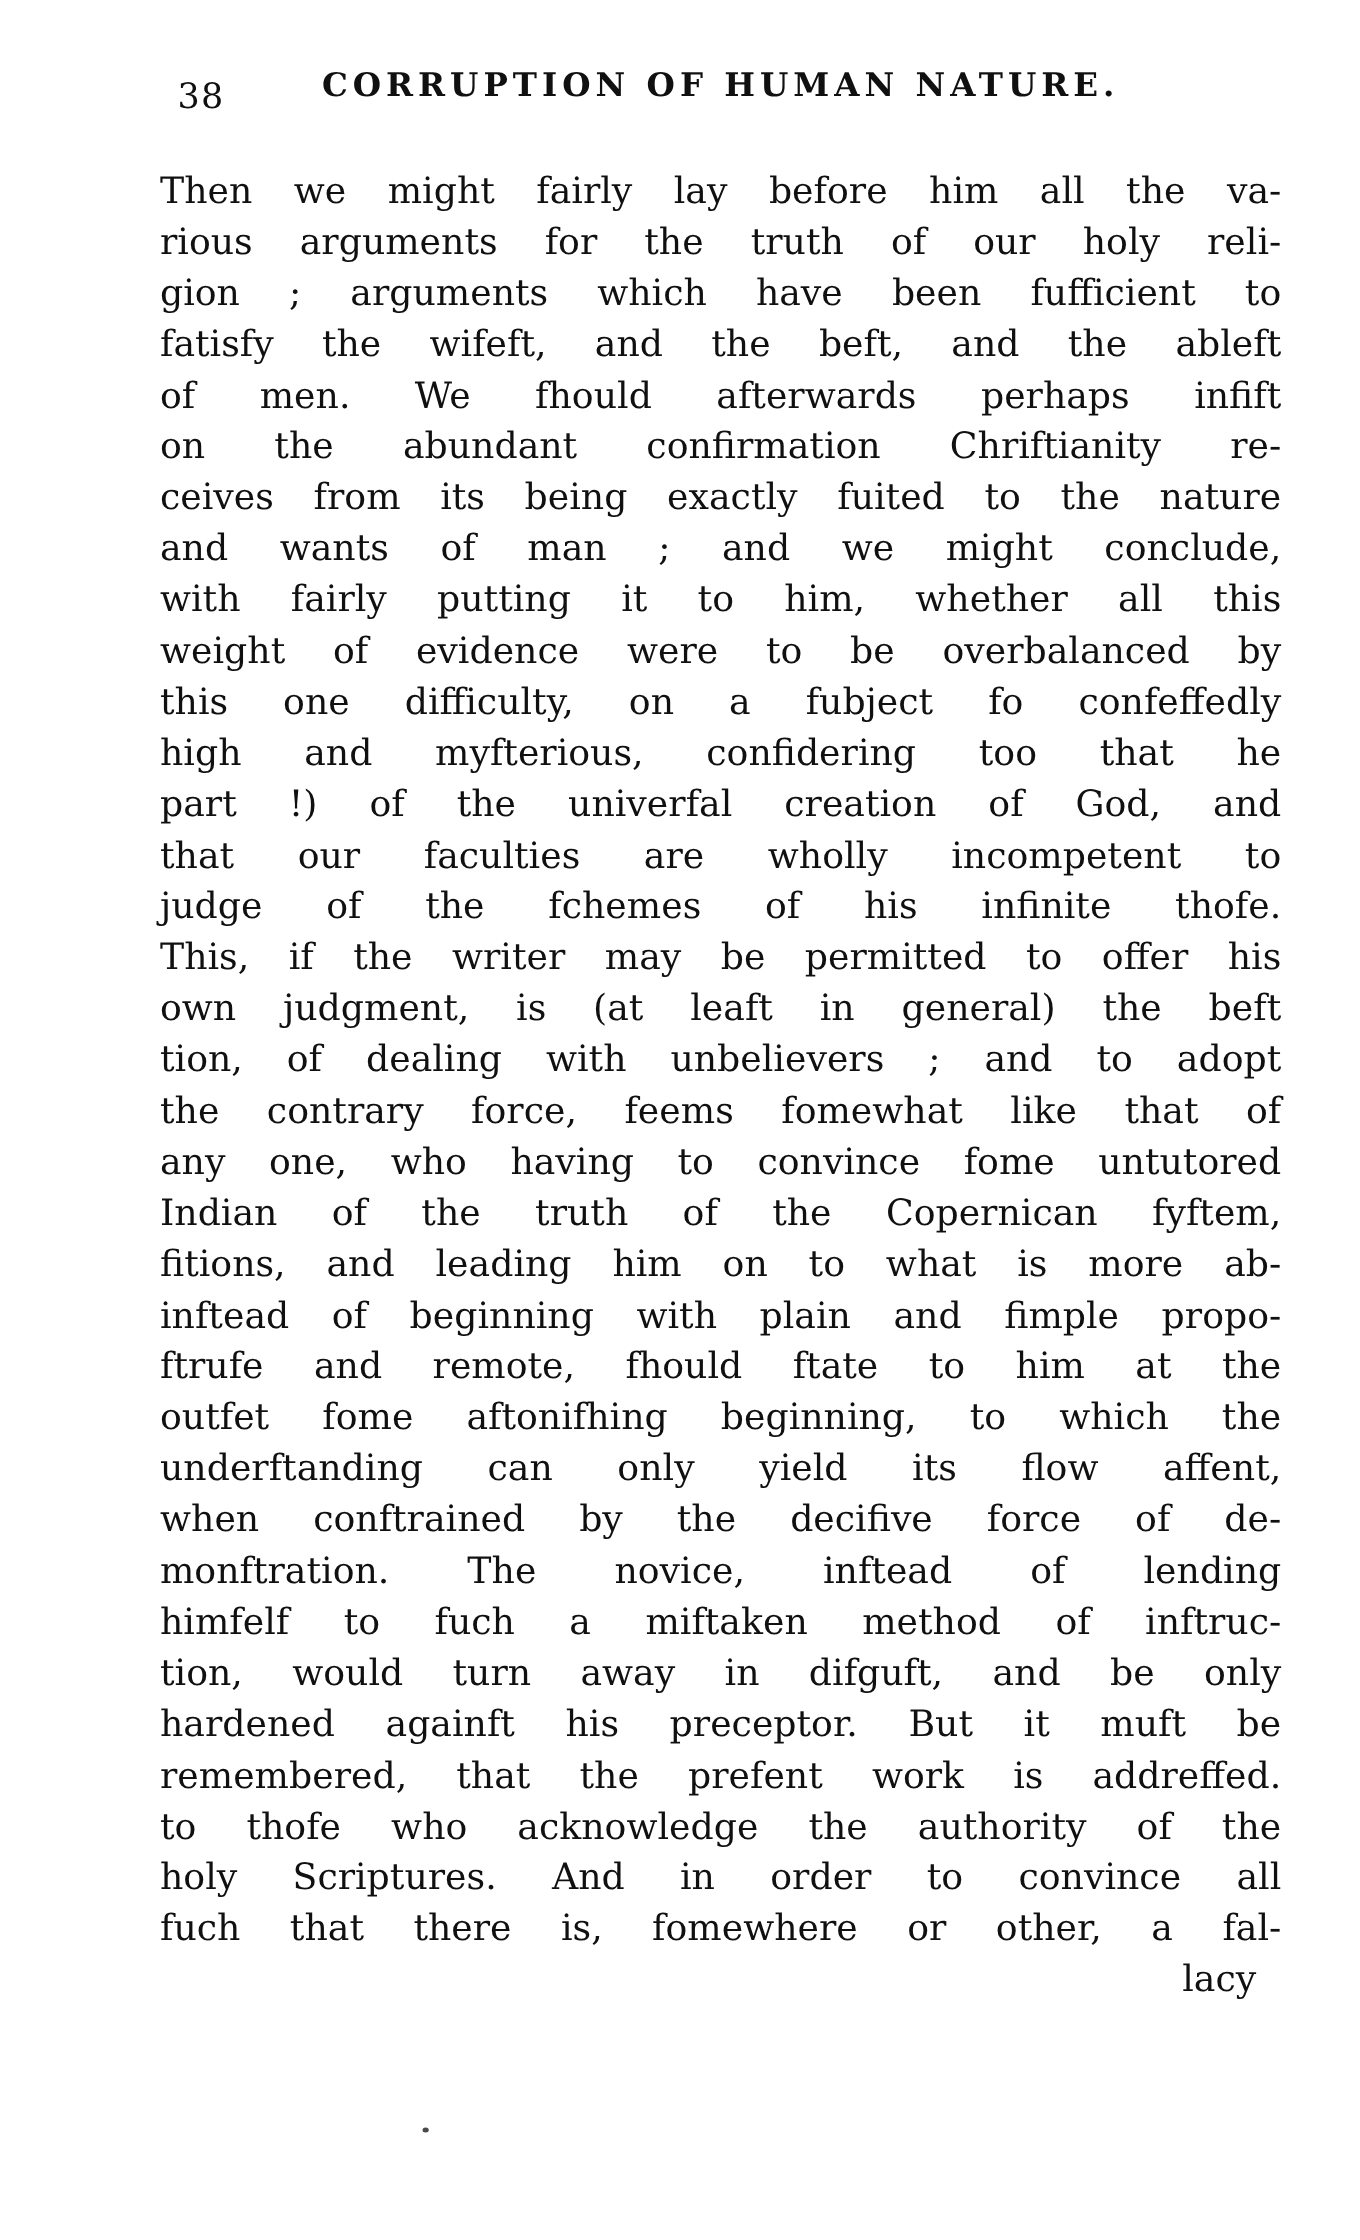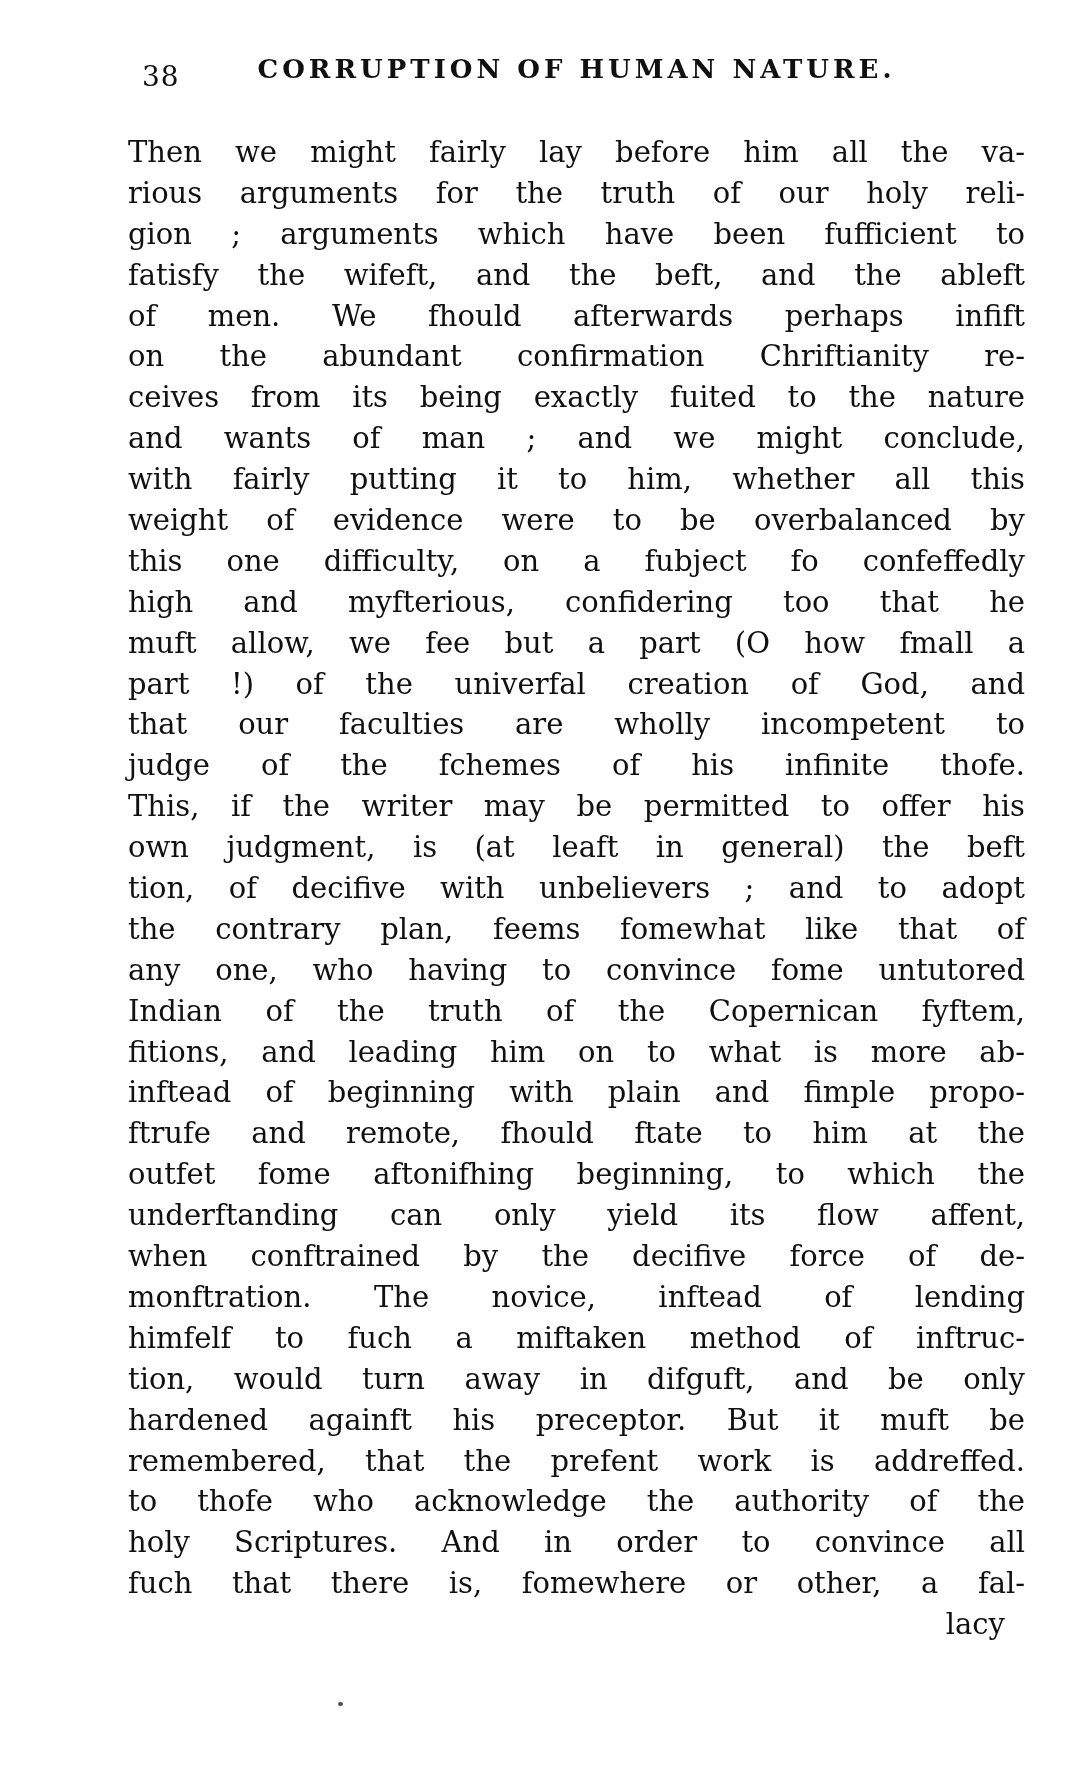--- a/index.html
+++ b/index.html
@@ -85,28 +85,27 @@
       <div class="line">gion ; arguments which have been fufficient to</div>
       <div class="line">fatisfy the wifeft, and the beft, and the ableft</div>
       <div class="line">of men. We fhould afterwards perhaps infift</div>
       <div class="line">on the abundant confirmation Chriftianity re-</div>
       <div class="line">ceives from its being exactly fuited to the nature</div>
       <div class="line">and wants of man ; and we might conclude,</div>
       <div class="line">with fairly putting it to him, whether all this</div>
       <div class="line">weight of evidence were to be overbalanced by</div>
       <div class="line">this one difficulty, on a fubject fo confeffedly</div>
       <div class="line">high and myfterious, confidering too that he</div>
-      <div class="line">muft allow, we fee but a part (O how fmall a</div>
       <div class="line">part !) of the univerfal creation of God, and</div>
       <div class="line">that our faculties are wholly incompetent to</div>
       <div class="line">judge of the fchemes of his infinite thofe.</div>
       <div class="line">This, if the writer may be permitted to offer his</div>
       <div class="line">own judgment, is (at leaft in general) the beft</div>
-      <div class="line">tion, of decifive with unbelievers ; and to adopt</div>
-      <div class="line">the contrary plan, feems fomewhat like that of</div>
+      <div class="line">tion, of dealing with unbelievers ; and to adopt</div>
+      <div class="line">the contrary force, feems fomewhat like that of</div>
       <div class="line">any one, who having to convince fome untutored</div>
       <div class="line">Indian of the truth of the Copernican fyftem,</div>
       <div class="line">fitions, and leading him on to what is more ab-</div>
       <div class="line">inftead of beginning with plain and fimple propo-</div>
       <div class="line">ftrufe and remote, fhould ftate to him at the</div>
       <div class="line">outfet fome aftonifhing beginning, to which the</div>
       <div class="line">underftanding can only yield its flow affent,</div>
       <div class="line">when conftrained by the decifive force of de-</div>
       <div class="line">monftration. The novice, inftead of lending</div>
       <div class="line">himfelf to fuch a miftaken method of inftruc-</div>

